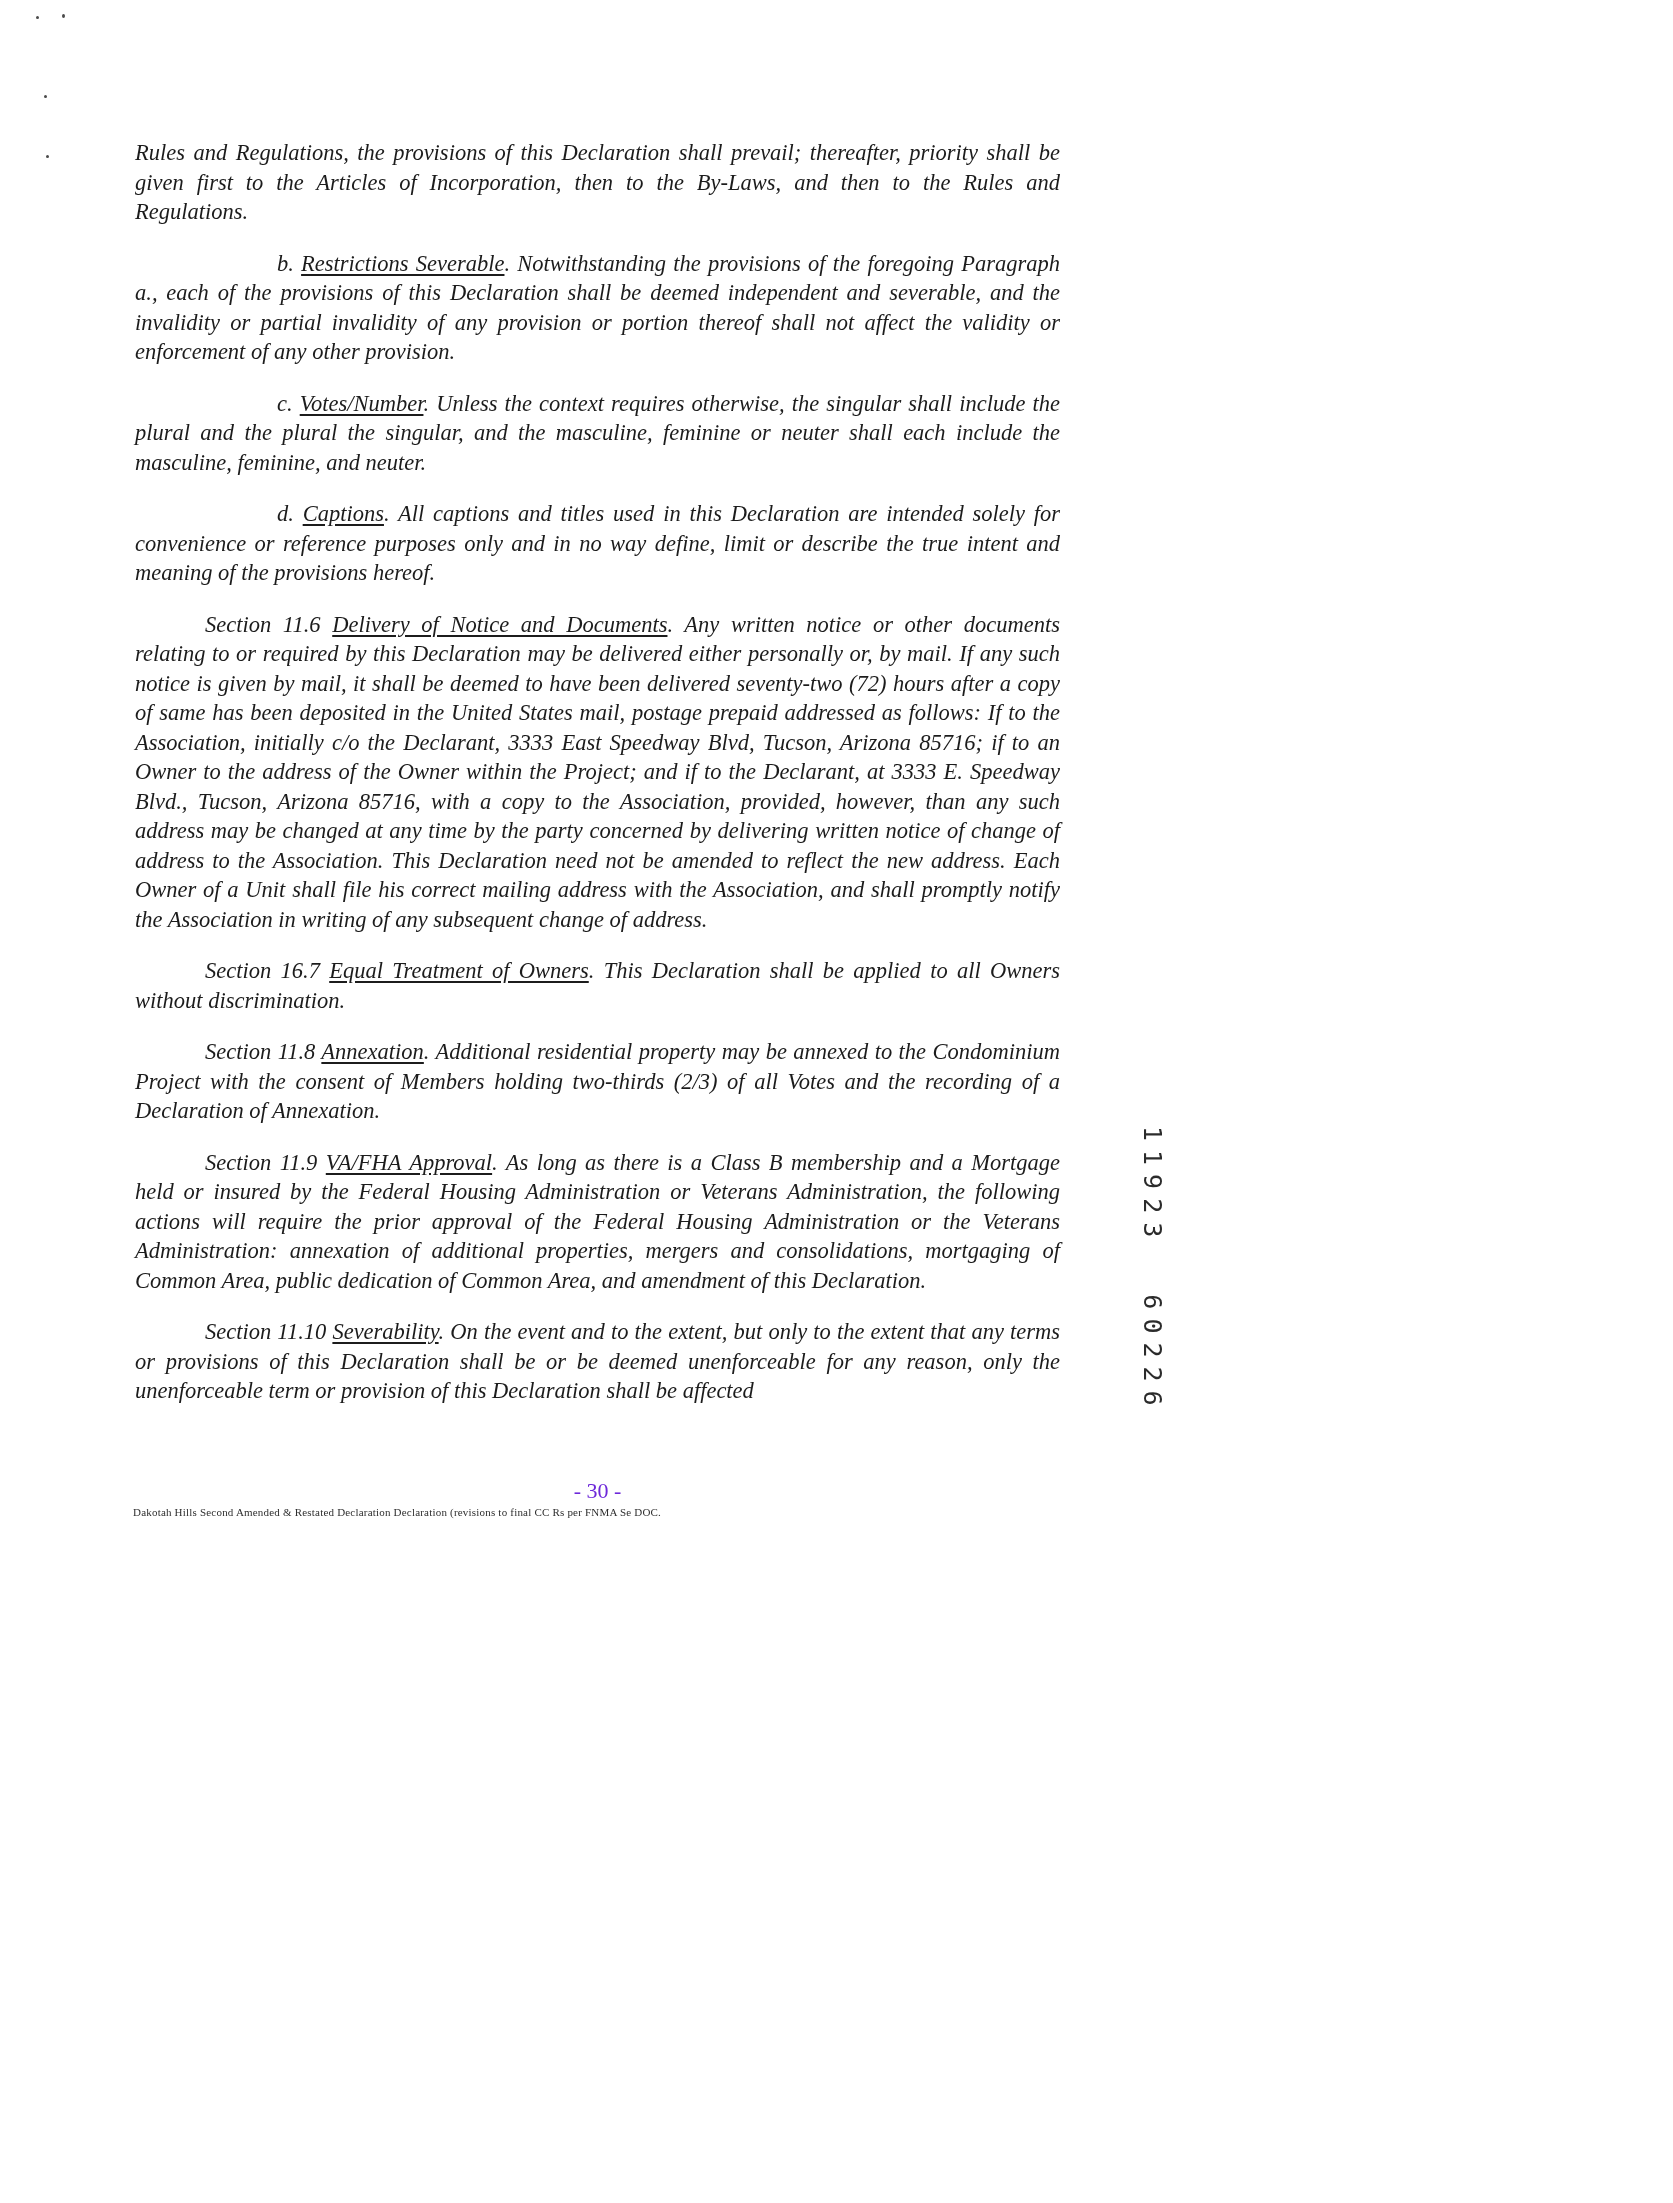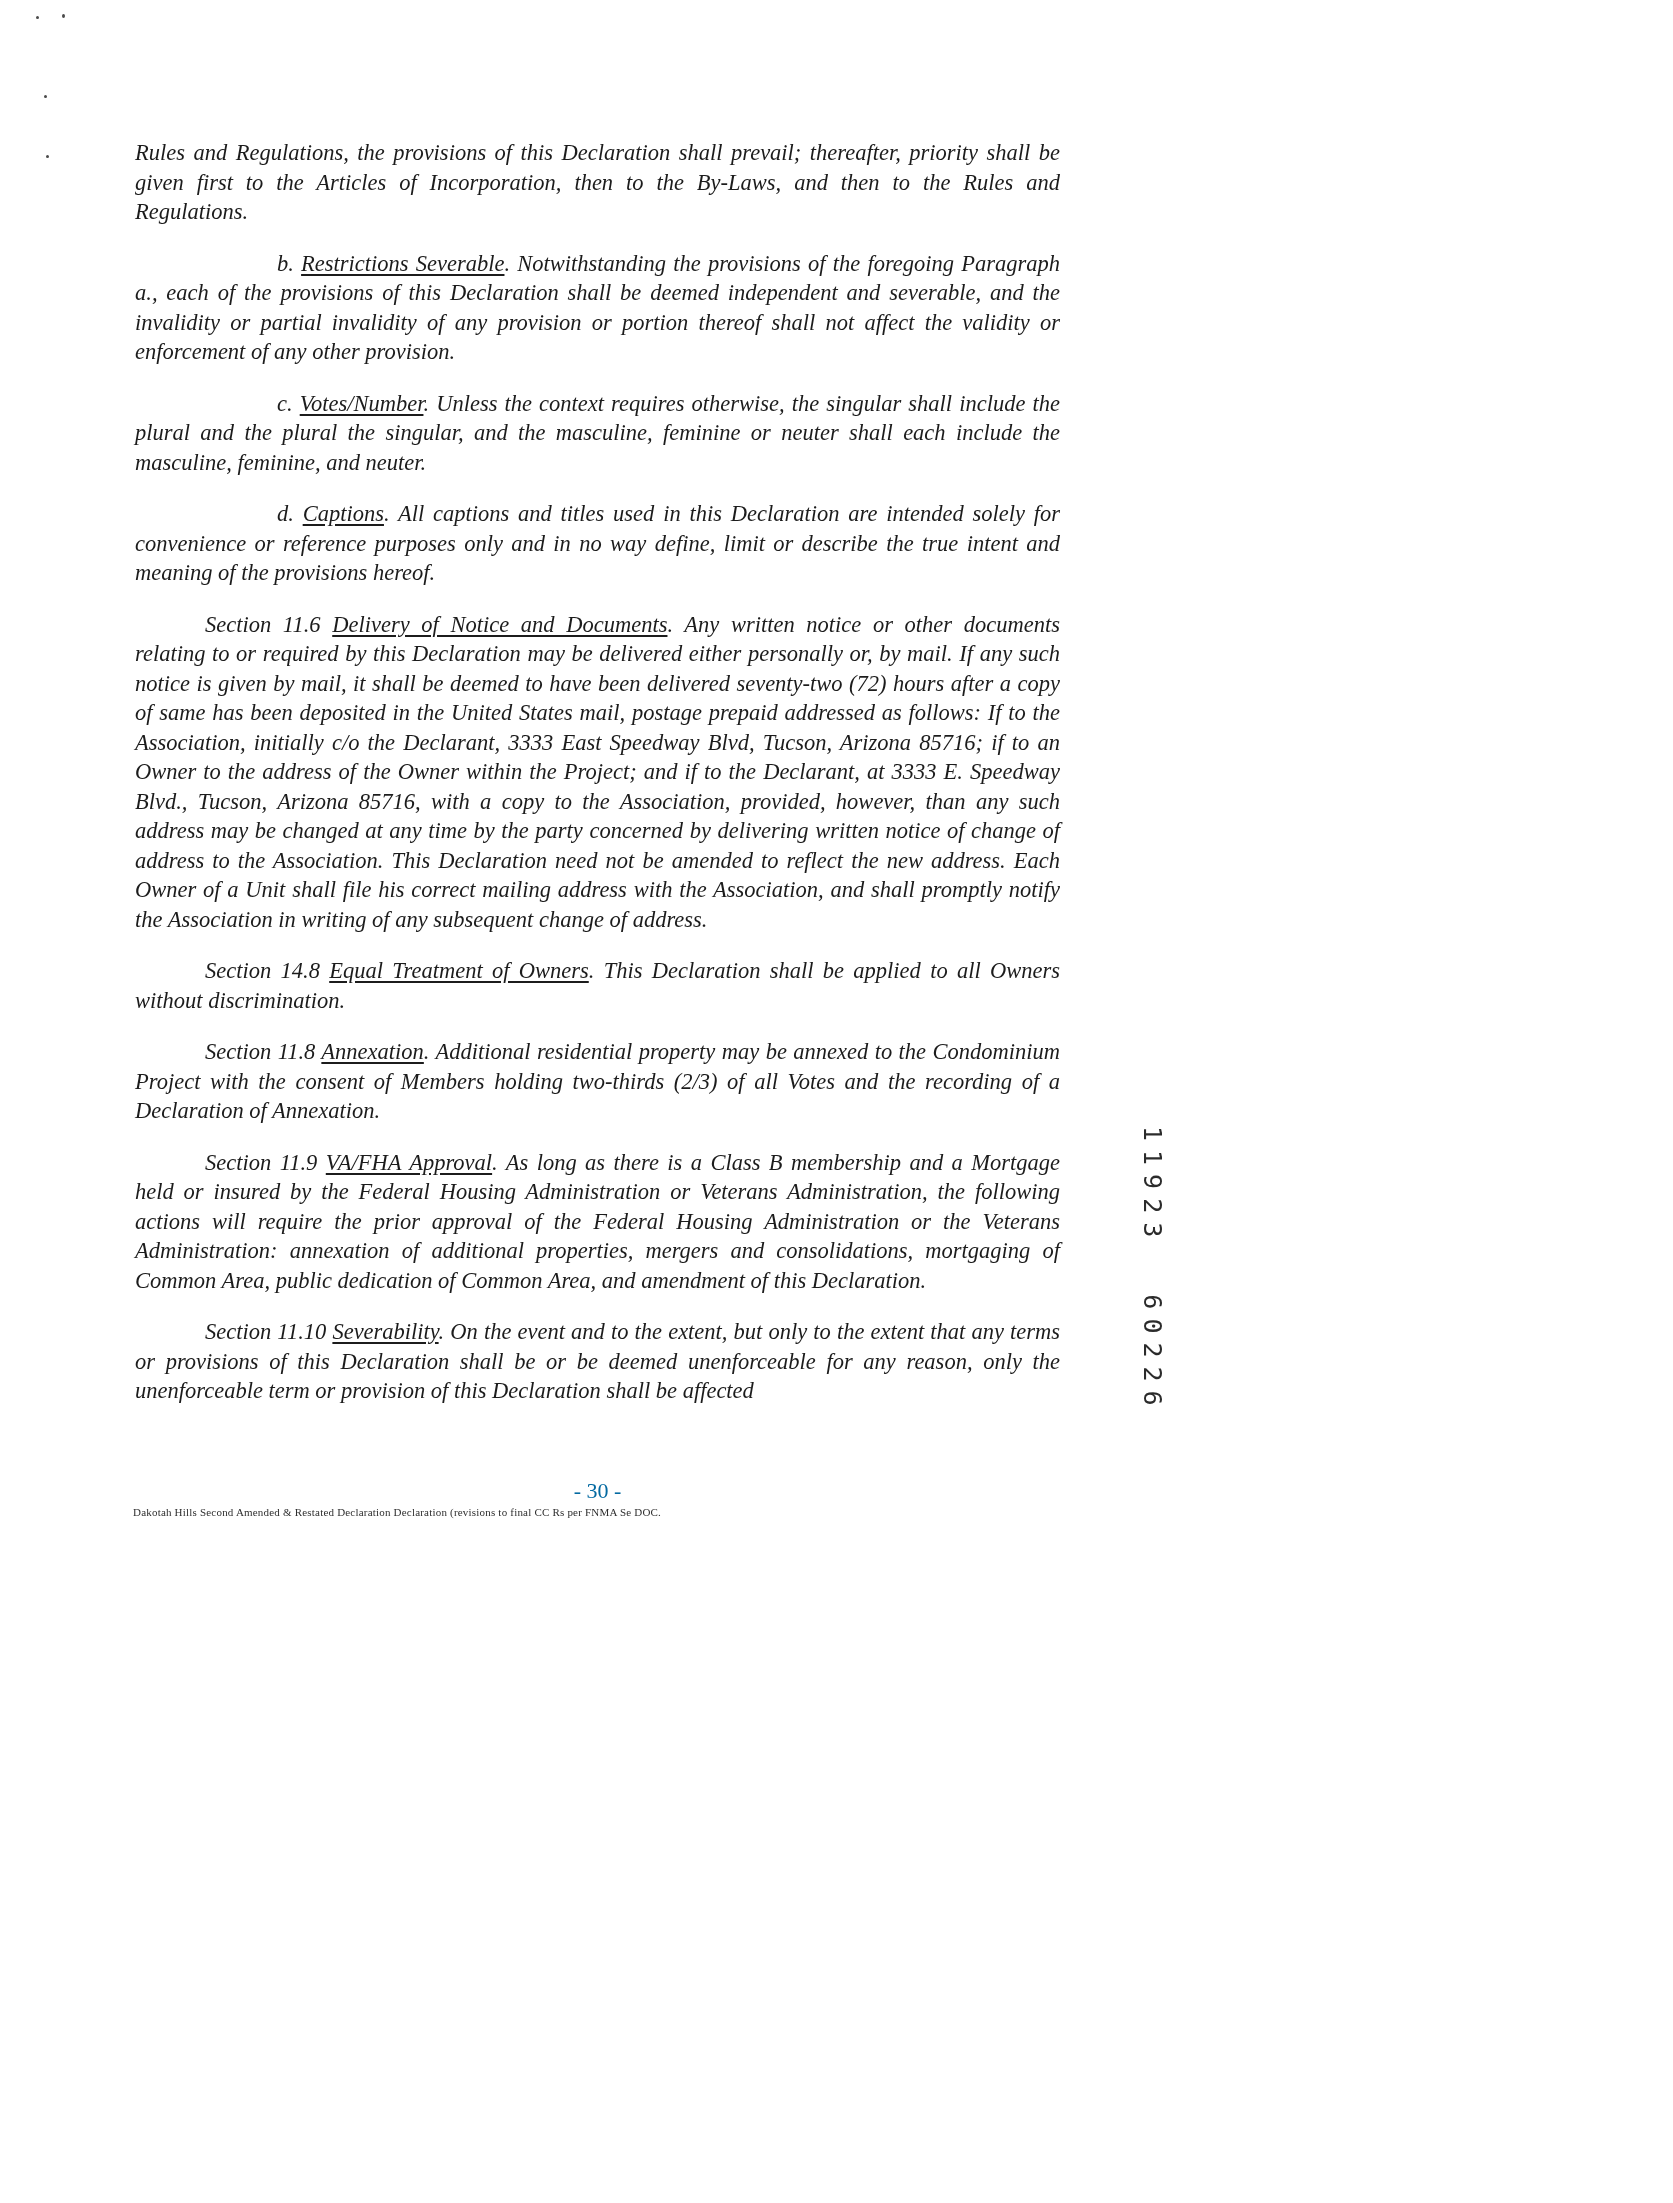--- a/index.html
+++ b/index.html
@@ -37,21 +37,21 @@
     text-decoration: underline;
     text-underline-offset: 3px;
   }
   .footer-pageno {
     position: absolute;
     left: 135px;
     top: 1478px;
     width: 925px;
     text-align: center;
     font-size: 22px;
-    color: #0369a1;
+    color: #6d28d9;
   }
   .footer-note {
     position: absolute;
     left: 133px;
     top: 1506px;
     font-size: 11px;
     color: #2e2e2e;
     letter-spacing: 0.2px;
     white-space: nowrap;
   }
@@ -86,21 +86,21 @@
   <span class="artifact a2"></span>
   <span class="artifact a3"></span>
   <span class="artifact a4"></span>
 
   <div class="doc-body">
       <p class="para indent-none"><span>Rules and Regulations, the provisions of this Declaration shall prevail; thereafter, priority shall be given first to the Articles of Incorporation, then to the By-Laws, and then to the Rules and Regulations.</span></p>
       <p class="para indent-sub"><span>b.  </span><span class="u">Restrictions Severable</span><span>.  Notwithstanding the provisions of the foregoing Paragraph a., each of the provisions of this Declaration shall be deemed independent and severable, and the invalidity or partial invalidity of any provision or portion thereof shall not affect the validity or enforcement of any other provision.</span></p>
       <p class="para indent-sub"><span>c.  </span><span class="u">Votes/Number</span><span>.  Unless the context requires otherwise, the singular shall include the plural and the plural the singular, and the masculine, feminine or neuter shall each include the masculine, feminine, and neuter.</span></p>
       <p class="para indent-sub"><span>d.  </span><span class="u">Captions</span><span>.  All captions and titles used in this Declaration are intended solely for convenience or reference purposes only and in no way define, limit or describe the true intent and meaning of the provisions hereof.</span></p>
       <p class="para indent-sec"><span>Section 11.6   </span><span class="u">Delivery of Notice and Documents</span><span>.   Any written notice or other documents relating to or required by this Declaration may be delivered either personally or, by mail. If any such notice is given by mail, it shall be deemed to have been delivered seventy-two (72) hours after a copy of same has been deposited in the United States mail, postage prepaid addressed as follows:  If to the Association, initially c/o the Declarant, 3333 East Speedway Blvd, Tucson, Arizona 85716; if to an Owner to the address of the Owner within the Project; and if to the Declarant, at 3333 E. Speedway Blvd., Tucson, Arizona 85716, with a copy to the Association, provided, however, than any such address may be changed at any time by the party concerned by delivering written notice of change of address to the Association.  This Declaration need not be amended to reflect the new address.  Each Owner of a Unit shall file his correct mailing address with the Association, and shall promptly notify the Association in writing of any subsequent change of address.</span></p>
-      <p class="para indent-sec"><span>Section 14.8  </span><span class="u">Equal Treatment of Owners</span><span>.  This Declaration shall be applied to all Owners without discrimination.</span></p>
+      <p class="para indent-sec"><span>Section 16.7  </span><span class="u">Equal Treatment of Owners</span><span>.  This Declaration shall be applied to all Owners without discrimination.</span></p>
       <p class="para indent-sec"><span>Section 11.8   </span><span class="u">Annexation</span><span>.  Additional residential property may be annexed to the Condominium Project with the consent of Members holding two-thirds (2/3) of all Votes and the recording of a Declaration of Annexation.</span></p>
       <p class="para indent-sec"><span>Section 11.9   </span><span class="u">VA/FHA Approval</span><span>.  As long as there is a Class B membership and a Mortgage held or insured by the Federal Housing Administration or Veterans Administration, the following actions will require the prior approval of the Federal Housing Administration or the Veterans Administration:   annexation of additional properties, mergers and consolidations, mortgaging of Common Area, public dedication of Common Area, and amendment of this Declaration.</span></p>
       <p class="para indent-sec"><span>Section 11.10  </span><span class="u">Severability</span><span>.  On the event and to the extent, but only to the extent that any terms or provisions of this Declaration shall be or be deemed unenforceable for any reason, only the unenforceable term or provision of this Declaration shall be affected</span></p>
     </div>
 
   <div class="stamp">11923  60226</div>
 
   <div class="footer-pageno">- 30 -</div>
 
   <div class="footer-note">Dakotah Hills Second Amended &amp; Restated Declaration Declaration (revisions to final CC Rs per FNMA Se DOC.</div>

